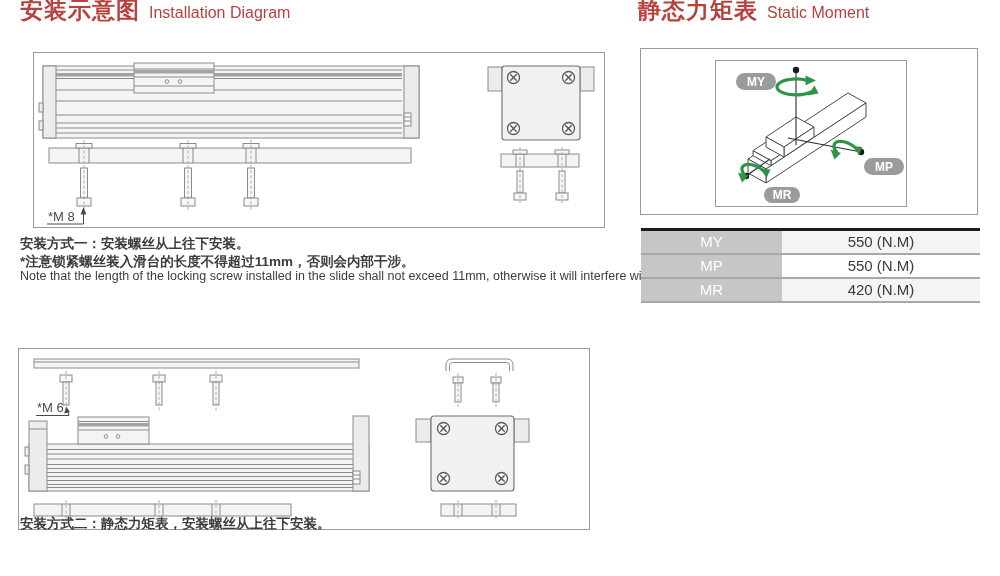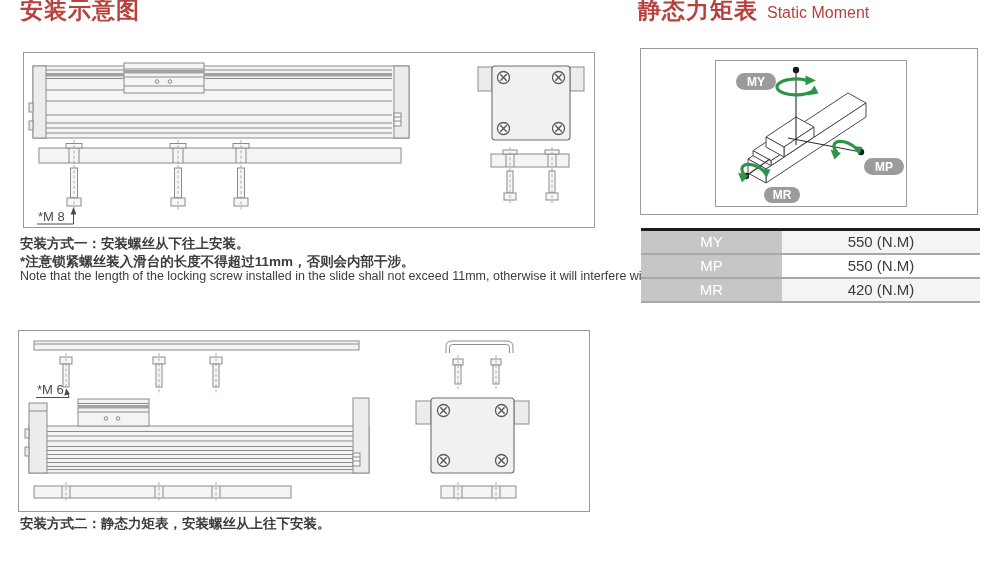--- a/index.html
+++ b/index.html
@@ -37,23 +37,24 @@
   .grn{stroke:#2e9447;stroke-width:3.2;fill:none;stroke-linecap:round;}
   .grnf{fill:#2e9447;stroke:none;}
   .badge{fill:#9b9b9b;}
   .badge-t{fill:#ffffff;font-size:12px;font-weight:700;text-anchor:middle;}
 </style>
 </head>
 <body>
 
 <div class="abs sec-title" style="left:20px;top:-5px;">
   <span class="cn">安装示意图</span>
-</div>
-
-<div class="abs dbox" style="left:23px;top:52px;width:570px;height:174px;">
+  <span class="en">Installation Diagram</span>
+</div>
+
+<div class="abs dbox" style="left:33px;top:52px;width:570px;height:174px;">
   <svg width="570" height="174" viewBox="0 0 570 174">
 
     <rect class="fillA" x="9" y="13" width="376" height="72"></rect>
     <line class="ln" x1="22" y1="17" x2="368" y2="17"></line>
     <rect class="dark" x="22" y="20" width="346" height="3.5"></rect>
     <line class="ln" x1="22" y1="25.5" x2="368" y2="25.5"></line>
     <line class="ln" x1="22" y1="37" x2="368" y2="37"></line>
     <line class="ln" x1="22" y1="48" x2="368" y2="48"></line>
     <line class="ln" x1="22" y1="62" x2="368" y2="62"></line>
     <line class="ln" x1="22" y1="70" x2="368" y2="70"></line>
@@ -136,25 +137,25 @@
       <line class="ln" x1="524" y1="101" x2="524" y2="114"></line>
         <line class="ln" x1="532" y1="101" x2="532" y2="114"></line>
       <path class="dash" d="M528,94 V116"></path>
       <rect class="scr" x="525" y="118" width="6" height="22"></rect>
       <rect class="scr" x="522" y="140" width="12" height="7"></rect>
       <path class="dash" d="M528,116 V151"></path>
     </g>
   </svg>
 </div>
 
-<div class="abs cap" style="left:20px;top:235px;">安装方式一：安装螺丝从下往上安装。</div>
+<div class="abs cap" style="left:20px;top:235px;">安装方式一：安装螺丝从上往下安装。</div>
 <div class="abs cap" style="left:20px;top:253px;text-align:right;">*注意锁紧螺丝装入滑台的长度不得超过11mm，否则会内部干涉。</div>
 <div class="abs note-en" style="left:20px;top:269px;">Note that the length of the locking screw installed in the slide shall not exceed 11mm, otherwise it will interfere with the internal.</div>
 
-<div class="abs dbox" style="left:18px;top:330px;width:570px;height:180px;">
+<div class="abs dbox" style="left:18px;top:348px;width:570px;height:180px;">
   <svg width="570" height="180" viewBox="0 0 570 180">
 
     <rect class="fillA" x="15" y="10" width="325" height="9"></rect>
     <line class="ln" x1="15" y1="13" x2="340" y2="13"></line>
 
     <g>
       <rect class="scr" x="41" y="26" width="12" height="7"></rect>
       <rect class="scr" x="44" y="33" width="6" height="23"></rect>
       <path class="dash" d="M47,22 V62"></path>
       <rect class="scr" x="134" y="26" width="12" height="7"></rect>

